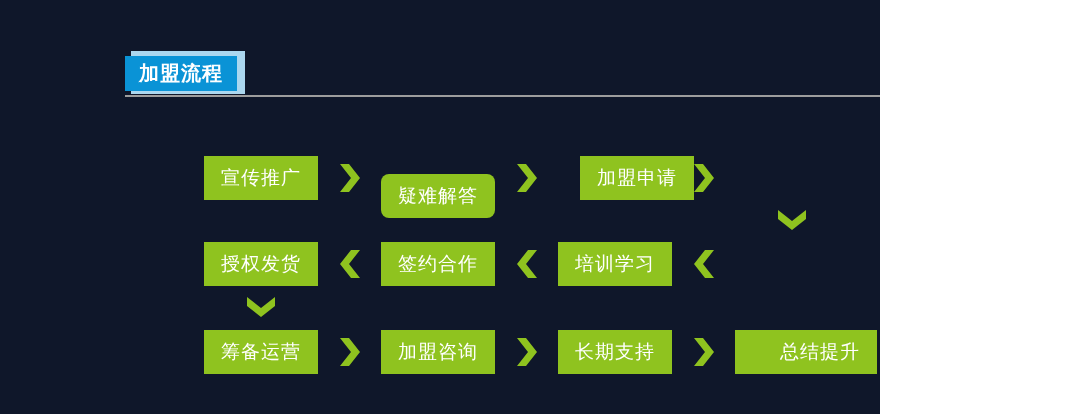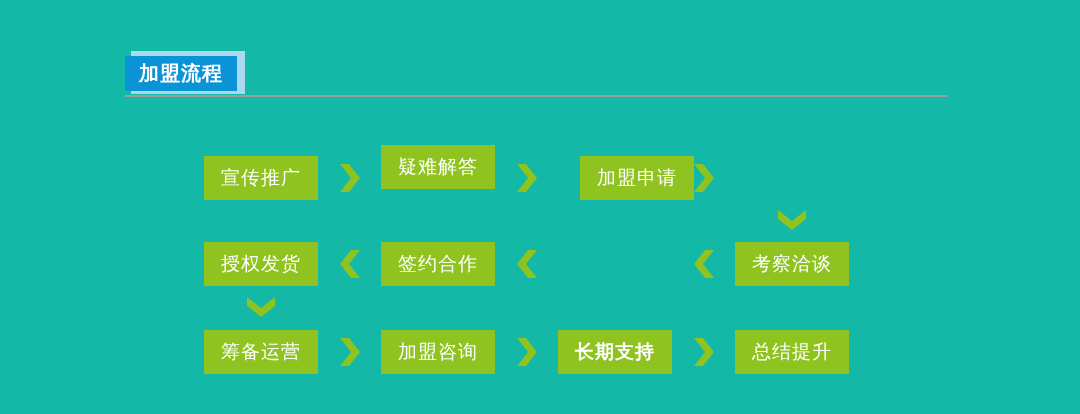--- a/index.html
+++ b/index.html
@@ -1,21 +1,21 @@
 <!DOCTYPE html>
 <html><head>
 <meta charset="utf-8">
 <style>
   html, body { margin: 0; padding: 0; background: #ffffff; }
   body { font-family: "DejaVu Sans", "Liberation Sans", sans-serif; }
   .canvas {
     position: relative;
-    width: 1080px;
+    width: 880px;
     height: 414px;
-    background: #14b8a6;
+    background: #0f172a;
     overflow: hidden;
   }
   .tab-back {
     position: absolute;
     left: 131px; top: 51px;
     width: 114px; height: 43px;
     background: #abd7ef;
   }
   .tab {
     position: absolute;
@@ -57,31 +57,31 @@
 
 <div class="canvas">
 
   <div class="tab-back"></div>
   <div class="tab">
     <span>加盟流程</span>
   </div>
   <div class="rule"></div>
 
   <div class="step" style="left:204px; top:156px;">宣传推广</div>
-  <div class="step" style="left:381px; top:145px;">疑难解答</div>
+  <div class="step" style="left:381px; top:174px;border-radius:8px;">疑难解答</div>
   <div class="step" style="left:580px; top:156px;">加盟申请</div>
 
   <div class="step" style="left:381px; top:242px;">签约合作</div>
   <div class="step" style="left:204px; top:242px;">授权发货</div>
-  <div class="step" style="left:735px; top:242px;">考察洽谈</div>
+  <div class="step" style="left:558px; top:242px;">培训学习</div>
 
   <div class="step" style="left:204px; top:330px;">筹备运营</div>
   <div class="step" style="left:381px; top:330px;">加盟咨询</div>
-  <div class="step" style="left:558px; top:330px;font-weight:bold;">长期支持</div>
-  <div class="step" style="left:735px; top:330px;">总结提升</div>
+  <div class="step" style="left:558px; top:330px;">长期支持</div>
+  <div class="step" style="left:735px; top:330px;padding-left:28px;">总结提升</div>
 
   <span class="arrow" style="left:340px; top:164px;">
     <svg width="20" height="28" viewBox="0 0 20 28">
         <polygon points="0,0 9,0 20,14 9,28 0,28 11,14" fill="#8fc31f"></polygon>
       </svg>
   </span>
   <span class="arrow" style="left:517px; top:164px;">
     <svg width="20" height="28" viewBox="0 0 20 28">
         <polygon points="0,0 9,0 20,14 9,28 0,28 11,14" fill="#8fc31f"></polygon>
       </svg>

